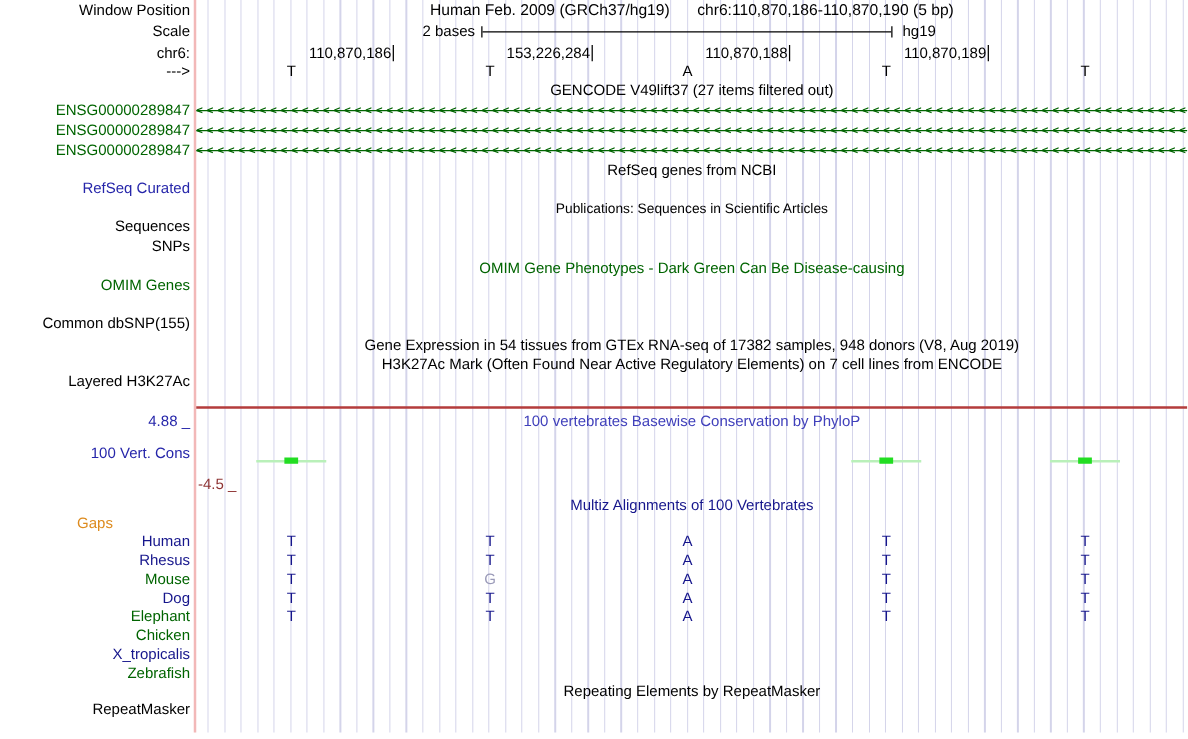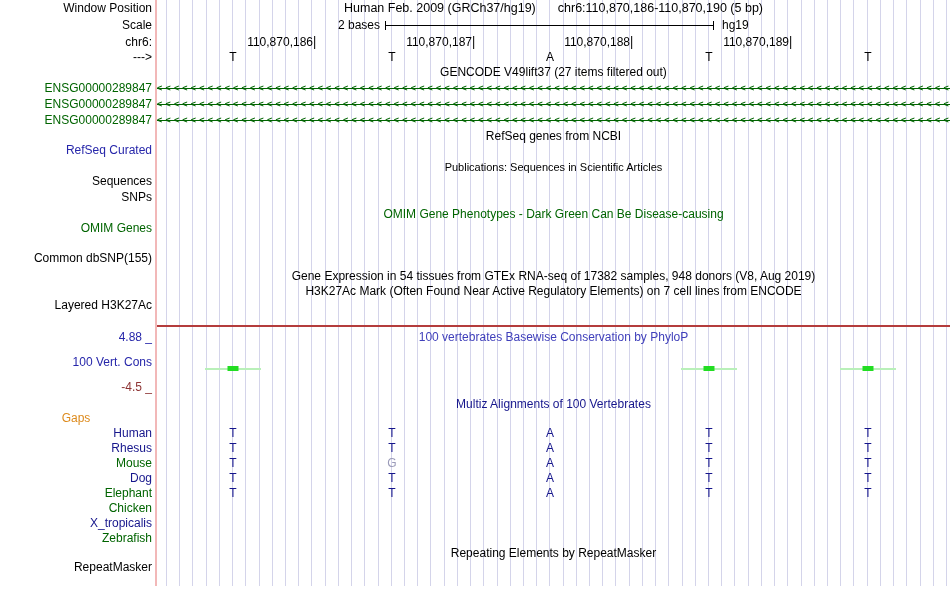--- a/index.html
+++ b/index.html
@@ -9,21 +9,21 @@
     background:repeating-linear-gradient(to right,var(--c-grid_line,#d4d4ea) 0 1px,transparent 1px 13.22px);
     background-position:9px 0;}
   .pinkline{position:absolute;left:155px;top:0;width:1.5px;height:586px;background:var(--c-pink_border,#f2b8b8);}
   .glabel{position:absolute;left:0;width:152px;text-align:right;white-space:nowrap;line-height:13px;}
   .ctitle{position:absolute;left:157px;width:793px;text-align:center;white-space:nowrap;line-height:13px;}
   .small{font-size:11px;}
   .c-blue{color:var(--c-label_blue,#2626aa);}
   .c-green{color:var(--c-green,#006400);}
   .c-navy{color:var(--c-navy,#16168c);}
   .c-orange{color:var(--c-orange,#dd8b1e);text-align:center;}
-  .c-maroon{color:var(--c-maroon,#8e3434);}
+  .c-maroon{color:var(--c-maroon,#8e3434);margin-left:37px;}
   .c-phyt{color:var(--c-phylop_title,#4040bb);}
   .toptitle{position:absolute;left:157px;top:2px;width:793px;display:flex;justify-content:center;gap:22px;
     font-size:12.5px;line-height:13px;white-space:nowrap;}
   .ralign{position:absolute;transform:translateX(-100%);white-space:nowrap;line-height:13px;}
   .scalebar{position:absolute;left:385px;top:21px;width:327px;height:9px;
     border-left:1px solid #000;border-right:1px solid #000;
     background:linear-gradient(#000,#000) 0 50%/100% 1px no-repeat;}
   .coord{position:absolute;top:36px;transform:translateX(-100%);display:flex;align-items:center;line-height:13px;}
   .coord .tick{width:1px;height:13px;background:#000;margin-left:1px;}
   .base{position:absolute;transform:translateX(-50%);line-height:12px;height:12px;}
@@ -54,21 +54,21 @@
 
   <span class="ralign" style="left:380px;top:19px">2 bases</span>
   <div class="scalebar"></div>
   <span style="position:absolute;left:722px;top:19px;line-height:13px">hg19</span>
 
   <div class="coord" style="left:315px">
       <span>110,870,186</span>
       <span class="tick"></span>
     </div>
   <div class="coord" style="left:474px">
-      <span>110,870,187</span>
+      <span>153,226,284</span>
       <span class="tick"></span>
     </div>
   <div class="coord" style="left:632px">
       <span>110,870,188</span>
       <span class="tick"></span>
     </div>
   <div class="coord" style="left:791px">
       <span>110,870,189</span>
       <span class="tick"></span>
     </div>

